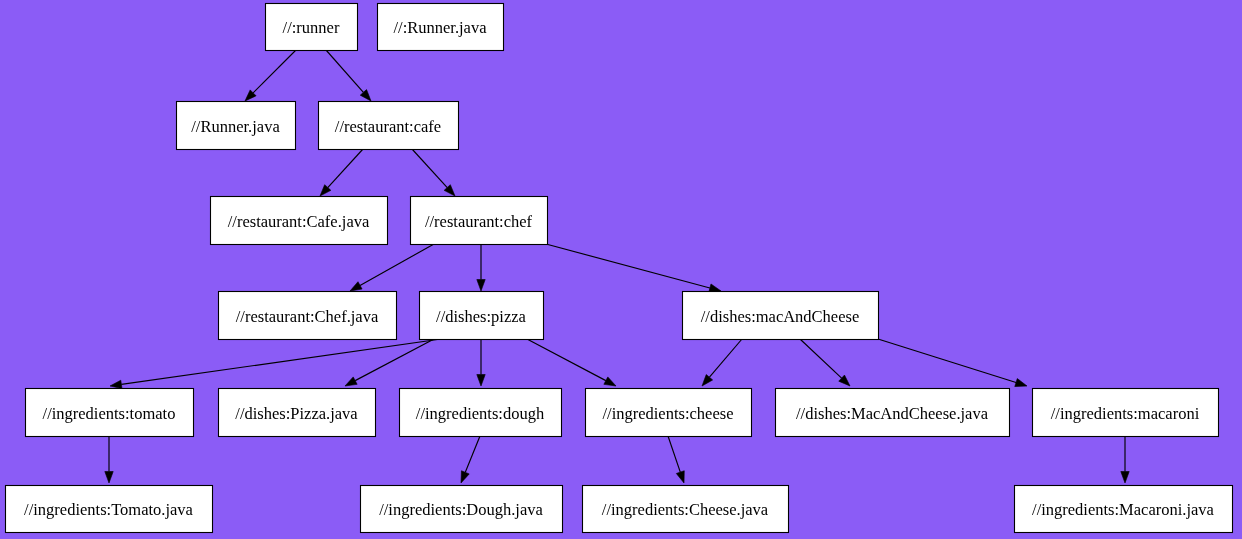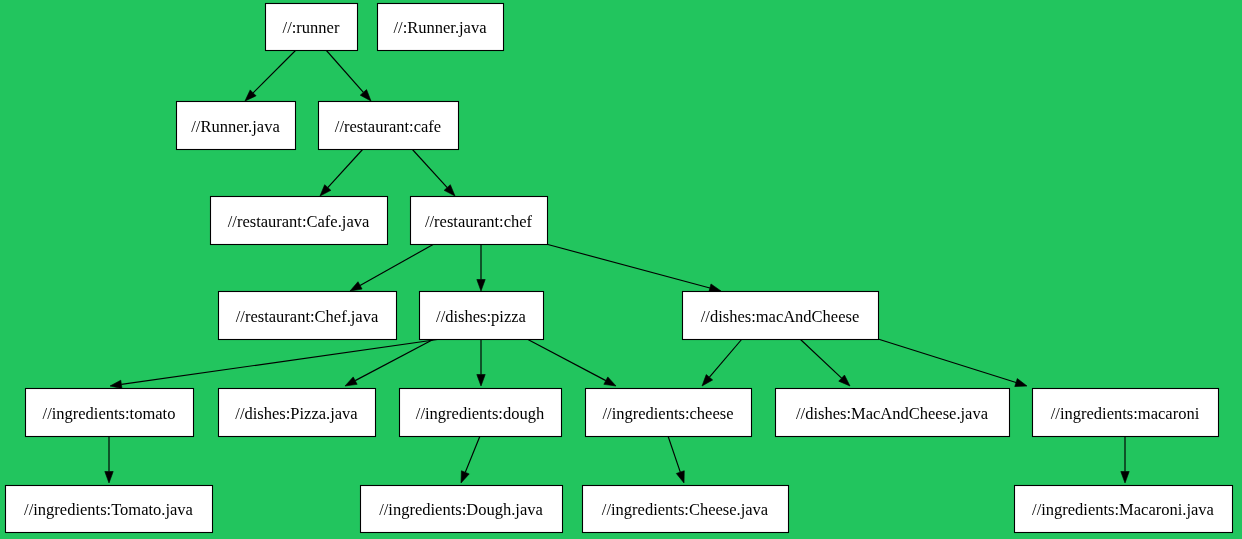--- a/index.html
+++ b/index.html
@@ -4,21 +4,21 @@
 <style>
   html, body {
     margin: 0;
     padding: 0;
     background: #ffffff;
   }
   #graph-root {
     position: relative;
     width: 1242px;
     height: 539px;
-    background: #22c55e;
+    background: #8b5cf6;
     overflow: hidden;
     font-family: "Liberation Serif", "DejaVu Serif", serif;
   }
   svg.graph-canvas {
     position: absolute;
     top: 0;
     left: 0;
     width: 1242px;
     height: 539px;
   }

